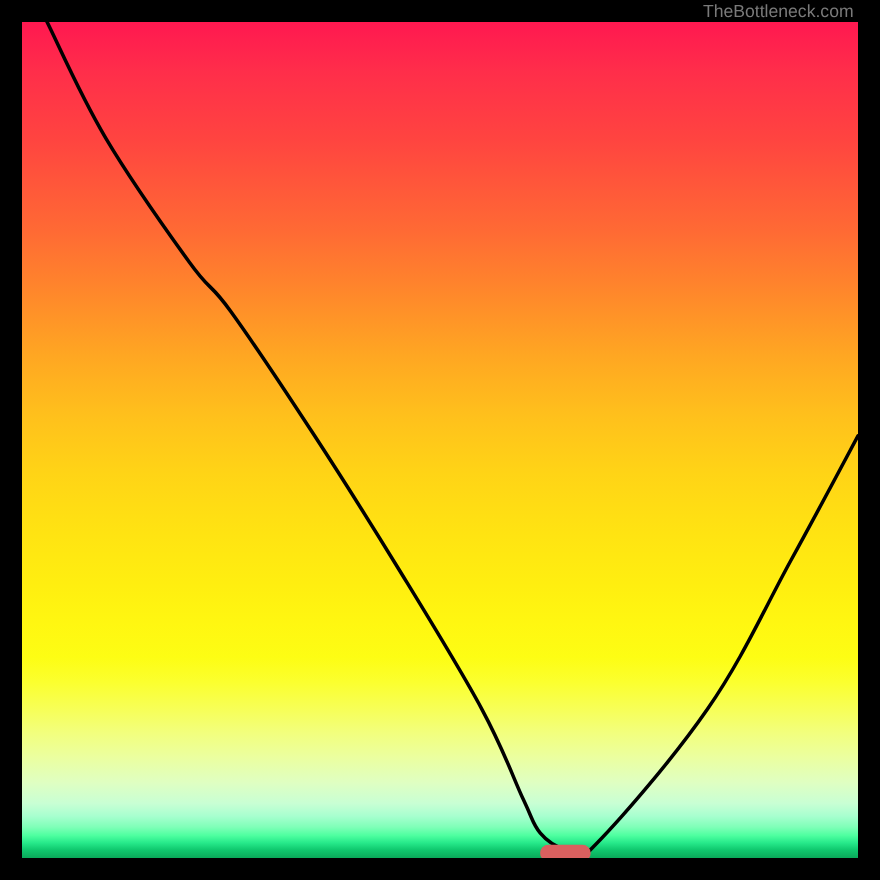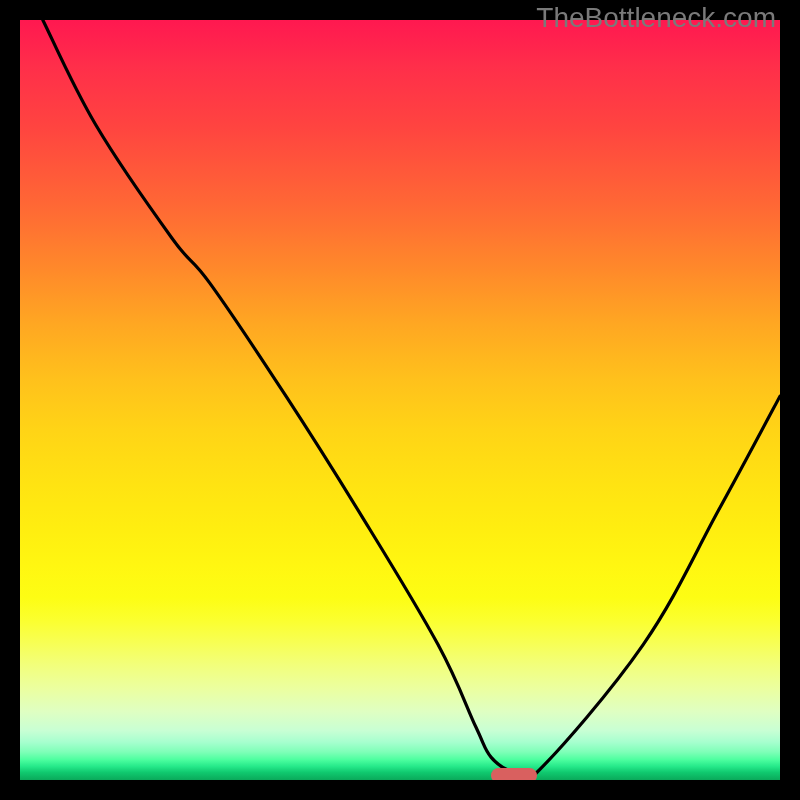--- a/index.html
+++ b/index.html
@@ -17,21 +17,21 @@
     top: 20px;
     width: 760px;
     height: 760px;
     background: #000;
   }
   .watermark {
     position: absolute;
     top: 2px;
     right: 24px;
     color: #7a7a7a;
-    font-size: 28px;
+    font-size: 16px;
     font-weight: 500;
     letter-spacing: 0px;
     z-index: 20;
   }
   .plot-area {
     position: absolute;
     left: 20px;
     top: 20px;
     width: 760px;
     height: 760px;

